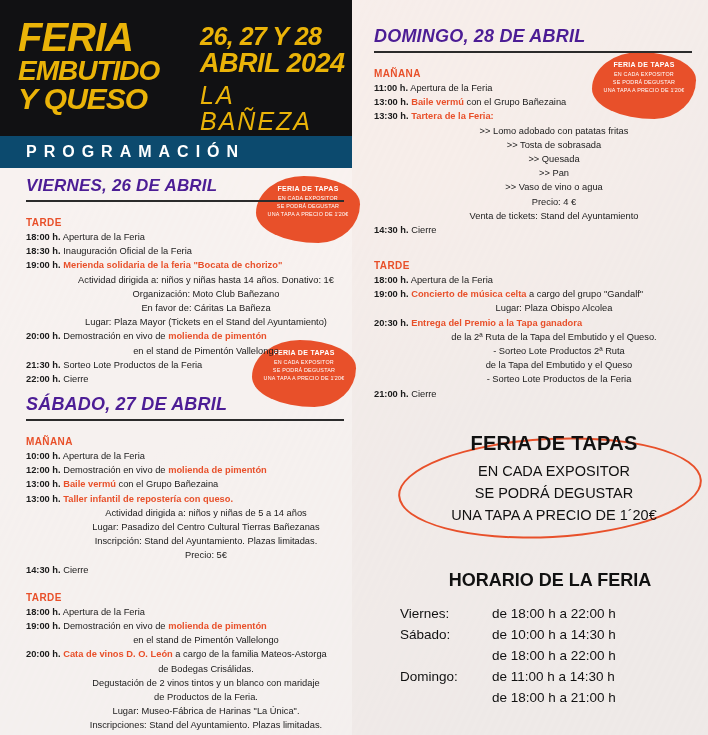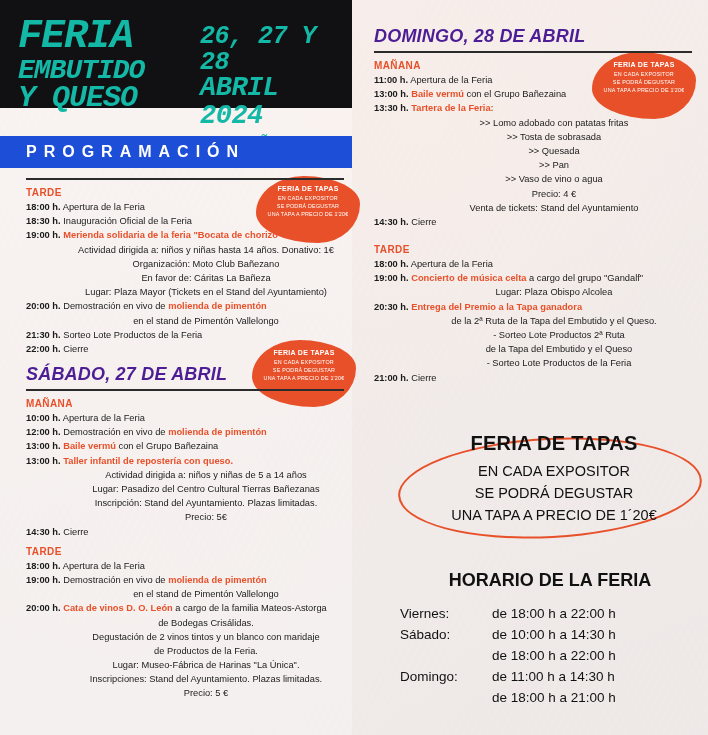--- a/index.html
+++ b/index.html
@@ -30,42 +30,41 @@
     position:absolute;left:0;top:0;width:352px;height:735px;
     background:rgba(255,255,255,.93);z-index:1;
   }
   .panel-right{
     position:absolute;left:352px;top:0;width:356px;height:735px;
     background:rgba(255,255,255,.90);z-index:1;
   }
 
   
   .header{
-    position:absolute;left:0;top:0;width:352px;height:108px;background:#111113;z-index:3;
-    color:#14b8a6;
-    font-family:Liberation Mono, monospace;
+    position:absolute;left:0;top:0;width:352px;height:136px;background:#111113;z-index:3;
+    color:#eab308;
   }
   .hdr-title{
     position:absolute;left:18px;top:18px;width:180px;
     font-weight:bold;font-style:italic;line-height:.97;
     letter-spacing:-1px;
   }
   .hdr-title .l1{font-size:40px;display:block;}
   .hdr-title .l2{font-size:28px;display:block;}
   .hdr-title .l3{font-size:30px;display:block;}
   .hdr-dates{
     position:absolute;left:200px;top:24px;text-align:left;
     font-weight:bold;font-style:italic;line-height:1.02;letter-spacing:-.5px;
   }
   .hdr-dates .d1{font-size:25px;display:block;}
   .hdr-dates .d2{font-size:27px;display:block;}
-  .hdr-dates .d3{font-size:16px;display:block;margin-top:6px;letter-spacing:2px;font-weight:normal;}
+  .hdr-dates .d3{font-size:25px;display:block;margin-top:6px;letter-spacing:2px;font-weight:normal;}
   .prog-bar{
     position:absolute;left:0;top:136px;width:352px;height:32px;
-    background:#1d4ed8;color:#fff;z-index:3;
+    background:#0c4a6e;color:#fff;z-index:3;
   }
   .prog-bar span{
     display:block;font-size:16px;font-weight:bold;letter-spacing:7px;
     padding:7px 0 0 26px;
   }
 
   
   .tapas-blob{
     position:absolute;z-index:4;color:#fff;text-align:center;
     background:#e8502a;
@@ -80,21 +79,21 @@
   .col-left{left:26px;top:176px;width:318px;}
   .col-right{left:374px;top:26px;width:318px;}
 
   h2.daytitle{
     margin:0 0 4px 0;font-size:17px;color:#4c1d95;font-weight:bold;font-style:italic;
     letter-spacing:.2px;
   }
   h2.daytitle.big{font-size:18px;}
   .rule{height:2px;background:#2b2b2b;margin:2px 0 7px 0;width:100%;}
   h3.period{
-    margin:7px 0 3px 0;font-size:10px;color:#e8502a;font-weight:bold;letter-spacing:.4px;
+    margin:15px 0 3px 0;font-size:10px;color:#e8502a;font-weight:bold;letter-spacing:.4px;
   }
   .ev{font-size:9.3px;line-height:1.42;margin:0 0 1px 0;}
   .ev .t{font-weight:bold;}
   .ev .hl{color:#e8502a;font-weight:bold;}
   .sub{font-size:9.3px;line-height:1.42;margin:0 0 1px 0;padding-left:42px;text-align:center;}
   .sub.ind{padding-left:52px;}
   .spacer{height:7px;}
 
   
   .tapas-big{
@@ -152,20 +151,21 @@
 </div>
 <div class="tapas-blob" style="left:592px;top:52px;width:96px;height:58px;padding:9px 4px 0 4px;">
   <b>FERIA DE TAPAS</b>
   <i>EN CADA EXPOSITOR</i>
   <i>SE PODRÁ DEGUSTAR</i>
   <i>UNA TAPA A PRECIO DE 1'20€</i>
 </div>
 
 <div class="col col-left">
 
+  <h2 class="daytitle">VIERNES, 26 DE ABRIL</h2>
   <div class="rule"></div>
   <h3 class="period">TARDE</h3>
 
   <p class="ev"><span class="t">18:00 h.</span> <span>Apertura de la Feria</span></p>
   <p class="ev"><span class="t">18:30 h.</span> <span>Inauguración Oficial de la Feria</span></p>
   <p class="ev"><span class="t">19:00 h.</span> <span class="hl">Merienda solidaria de la feria "Bocata de chorizo"</span></p>
   <p class="sub">Actividad dirigida a: niños y niñas hasta 14 años. Donativo: 1€</p>
   <p class="sub">Organización: Moto Club Bañezano</p>
   <p class="sub">En favor de: Cáritas La Bañeza</p>
   <p class="sub">Lugar: Plaza Mayor (Tickets en el Stand del Ayuntamiento)</p>

